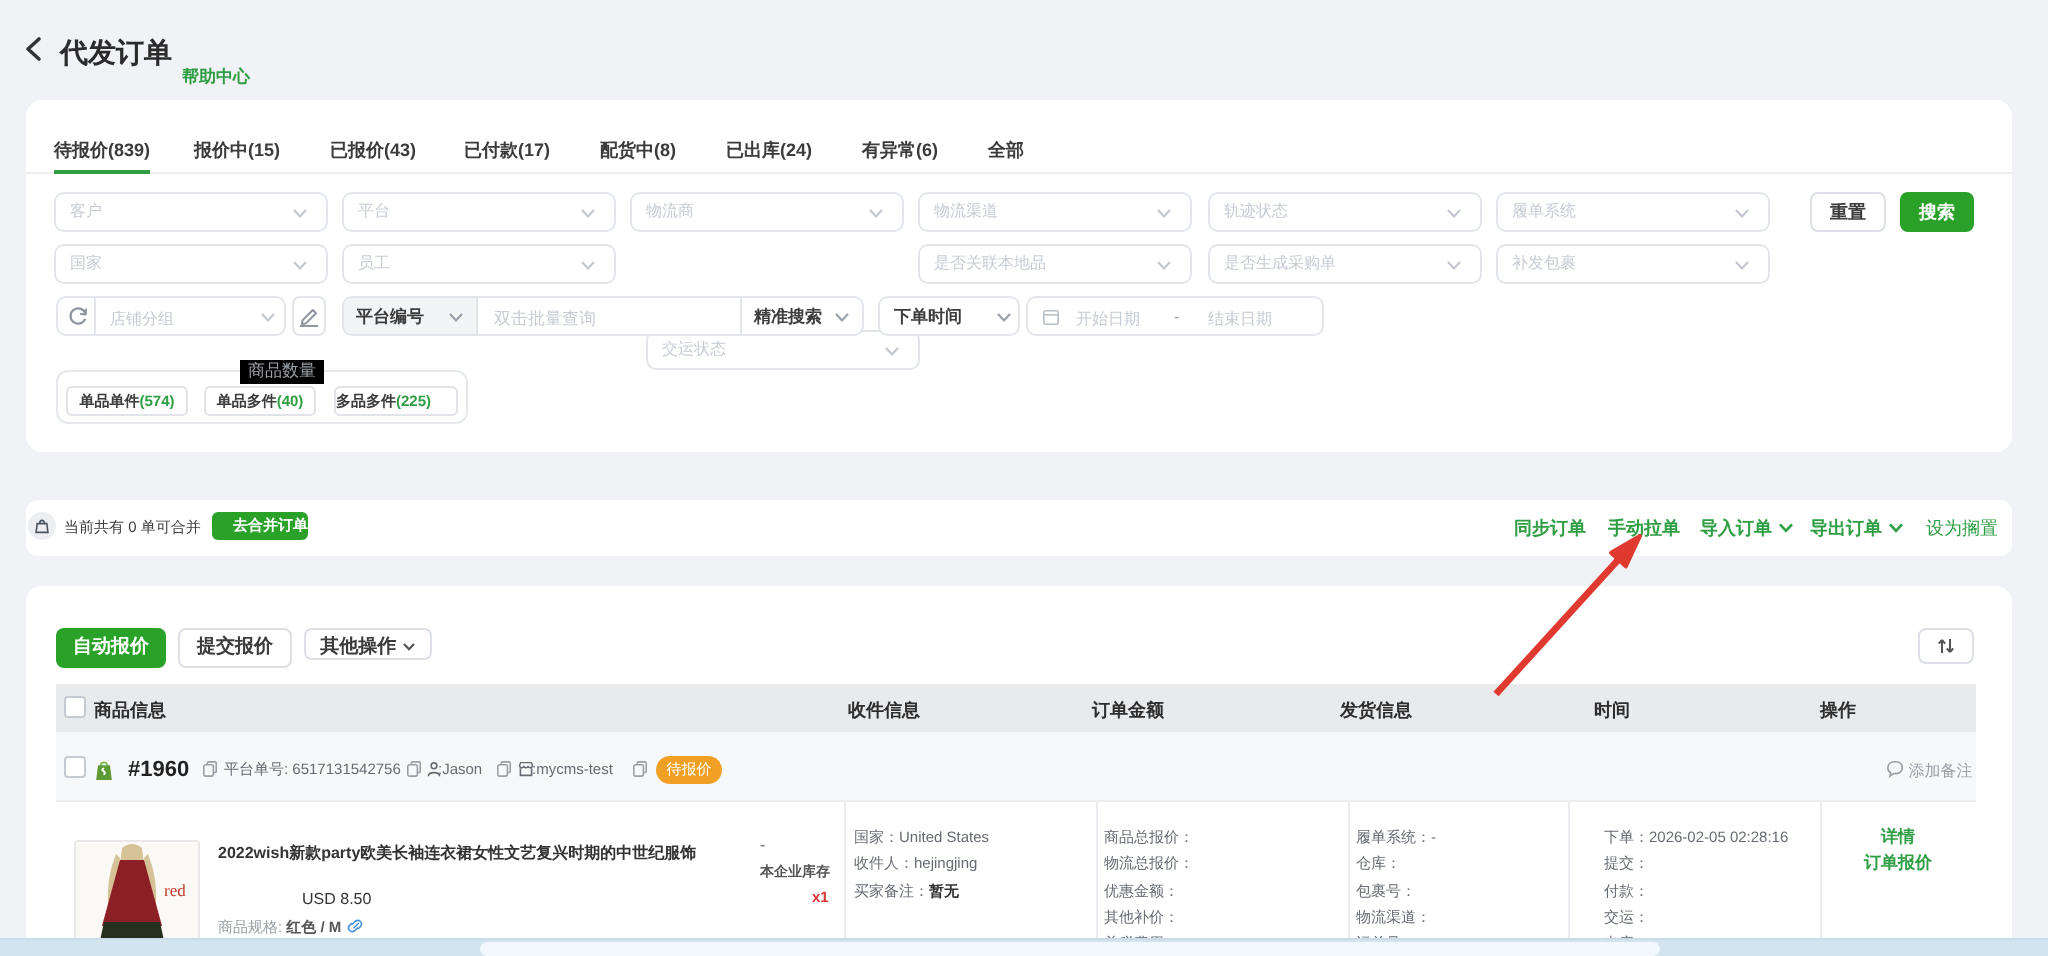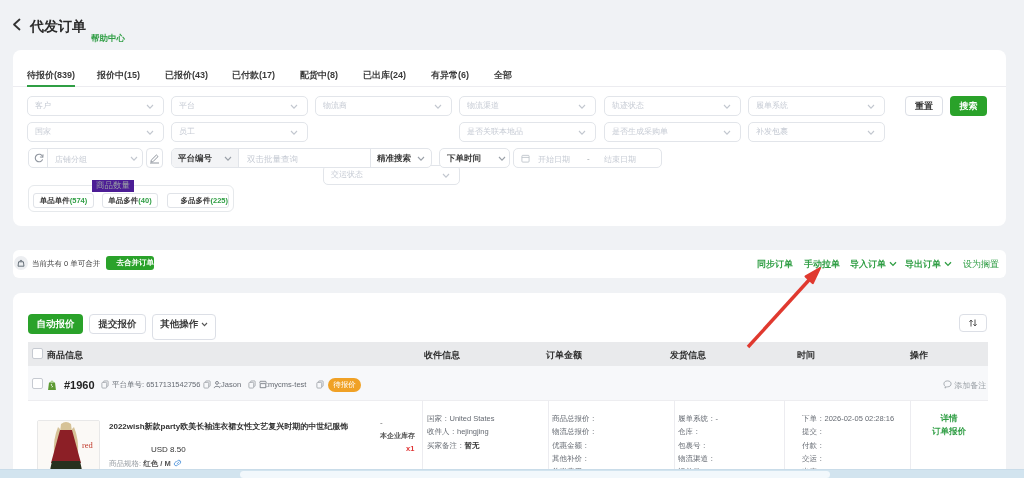--- a/index.html
+++ b/index.html
@@ -153,24 +153,24 @@
   <svg width="9" height="9" viewBox="0 0 10 10" style="position:absolute;left:7px;top:5px;">
       <rect x="1" y="1.5" width="8" height="7.5" rx="1" stroke="#b9bfc6" fill="none" stroke-width="0.9"></rect>
       <path d="M1 3.8 L9 3.8" stroke="#b9bfc6" stroke-width="0.9"></path>
     </svg>
   <span style="position:absolute;left:24px;top:4.5px;font-size:8px;color:#c6cbd4;">开始日期</span>
   <span style="position:absolute;left:73px;top:4.5px;font-size:8px;color:#9aa0a6;">-</span>
   <span style="position:absolute;left:90px;top:4.5px;font-size:8px;color:#c6cbd4;">结束日期</span>
 </div>
 
 <div class="abs" style="left:28px;top:185px;width:206px;height:27px;border:1px solid #e6e9ec;border-radius:6px;"></div>
-<div class="abs" style="left:92px;top:180px;background:#4c1d95;padding:0 4px;font-size:8.5px;color:#9aa0a6;">商品数量</div>
+<div class="abs" style="left:120px;top:180px;background:#000000;padding:0 4px;font-size:8.5px;color:#9aa0a6;">商品数量</div>
 <div class="abs" style="left:33px;top:193px;width:61px;height:15px;border:1px solid #e0e3e8;border-radius:3px;background:#fff;text-align:center;line-height:13px;font-size:7.5px;font-weight:bold;color:#3c3c3c;">单品单件<span class="grn">(574)</span></div>
 <div class="abs" style="left:102px;top:193px;width:56px;height:15px;border:1px solid #e0e3e8;border-radius:3px;background:#fff;text-align:center;line-height:13px;font-size:7.5px;font-weight:bold;color:#3c3c3c;">单品多件<span class="grn">(40)</span></div>
-<div class="abs" style="left:167px;top:193px;width:62px;height:15px;border:1px solid #e0e3e8;border-radius:3px;background:#fff;text-align:right;line-height:13px;font-size:7.5px;font-weight:bold;color:#3c3c3c;">多品多件<span class="grn">(225)</span></div>
+<div class="abs" style="left:167px;top:193px;width:62px;height:15px;border:1px solid #e0e3e8;border-radius:3px;background:#fff;text-align:left;line-height:13px;font-size:7.5px;font-weight:bold;color:#3c3c3c;">多品多件<span class="grn">(225)</span></div>
 
 <div class="card" style="top:250px;height:28px;border-radius:6px;"></div>
 <div class="abs" style="left:14px;top:256px;width:14px;height:14px;border-radius:50%;background:#eceef1;">
   <svg width="8" height="8" viewBox="0 0 10 10" style="margin:3px 0 0 3px;">
       <path d="M2 3.5 L8 3.5 L8.7 9 L1.3 9 Z" stroke="#4a5560" stroke-width="1" fill="none"></path>
       <path d="M3.6 3.3 C3.6 0.9 6.4 0.9 6.4 3.3" stroke="#4a5560" stroke-width="1" fill="none"></path>
     </svg>
 </div>
 <div class="abs" style="left:32px;top:259px;font-size:7.5px;color:#3c3c3c;">当前共有 0 单可合并</div>
 <div class="abs" style="left:106px;top:256px;width:48px;height:14px;background:#2aa22a;border-radius:3px;color:#fff;font-size:7.5px;text-align:right;line-height:14px;font-weight:bold;">去合并订单</div>
@@ -187,21 +187,21 @@
 <div class="abs grn" style="left:963px;top:258px;font-size:9px;font-weight:normal;">设为搁置</div>
 
 <svg class="abs" style="left:740px;top:258px;z-index:30;" width="90" height="95" viewBox="0 0 90 95">
   <path d="M8 89 L69 22" stroke="#e0392f" stroke-width="3.4" fill="none"></path>
   <path d="M80 10 L72.9 25.2 L65.5 18.4 Z" fill="#e0392f" stroke="#e0392f" stroke-width="2" stroke-linejoin="round"></path>
 </svg>
 
 <div class="card" style="top:293px;height:185px;border-radius:8px 8px 0 0;"></div>
 <div class="abs" style="left:28px;top:314px;width:55px;height:20px;background:#2aa22a;border-radius:4px;color:#fff;font-size:9.5px;font-weight:bold;text-align:center;line-height:20px;">自动报价</div>
 <div class="abs" style="left:89px;top:314px;width:57px;height:20px;border:1px solid #dcdfe6;border-radius:4px;background:#fff;font-size:9.5px;font-weight:bold;color:#3c3c3c;text-align:center;line-height:18px;">提交报价</div>
-<div class="abs" style="left:152px;top:314px;width:64px;height:26px;border:1px solid #dcdfe6;border-radius:4px;background:#fff;font-size:9.5px;font-weight:bold;color:#3c3c3c;text-align:center;line-height:18px;">其他操作 <svg width="7" height="5" viewBox="0 0 7 5" style="display:inline-block !important;">
+<div class="abs" style="left:152px;top:314px;width:64px;height:16px;border:1px solid #dcdfe6;border-radius:4px;background:#fff;font-size:9.5px;font-weight:bold;color:#3c3c3c;text-align:center;line-height:18px;">其他操作 <svg width="7" height="5" viewBox="0 0 7 5" style="display:inline-block !important;">
       <path d="M1 1 L3.5 3.6 L6 1" stroke="#555" stroke-width="1.1" fill="none"></path>
     </svg></div>
 <div class="abs" style="left:959px;top:314px;width:28px;height:18px;border:1px solid #dcdfe6;border-radius:4px;background:#fff;">
   <svg width="10" height="10" viewBox="0 0 10 10" style="margin:3px 0 0 8px;">
       <path d="M3 8.5 L3 2 M3 2 L1.4 3.8 M3 2 L4.6 3.8" stroke="#555" stroke-width="1" fill="none"></path>
       <path d="M7 1.5 L7 8 M7 8 L5.4 6.2 M7 8 L8.6 6.2" stroke="#555" stroke-width="1" fill="none"></path>
     </svg>
 </div>
 
 <div class="abs" style="left:28px;top:342px;width:960px;height:24px;background:#e9eaec;"></div>

